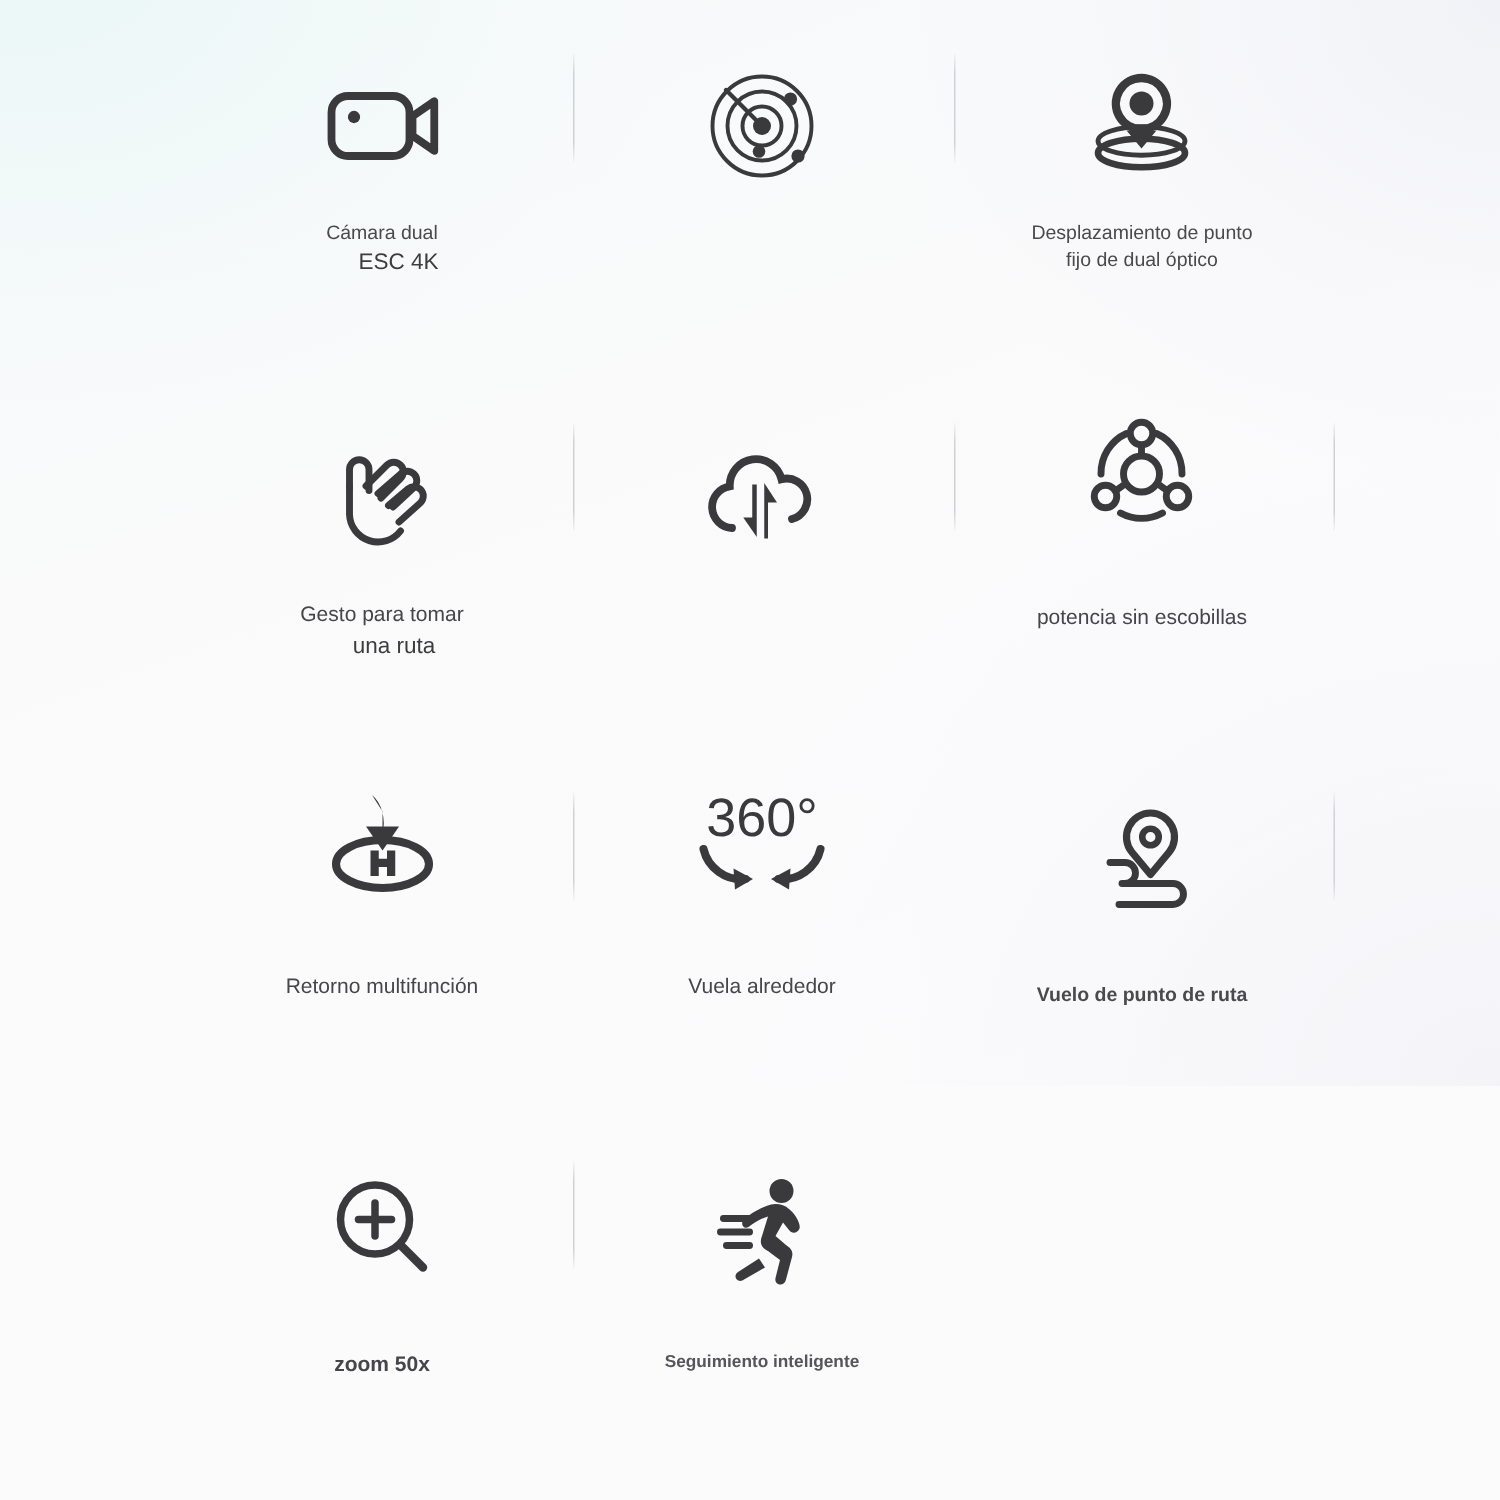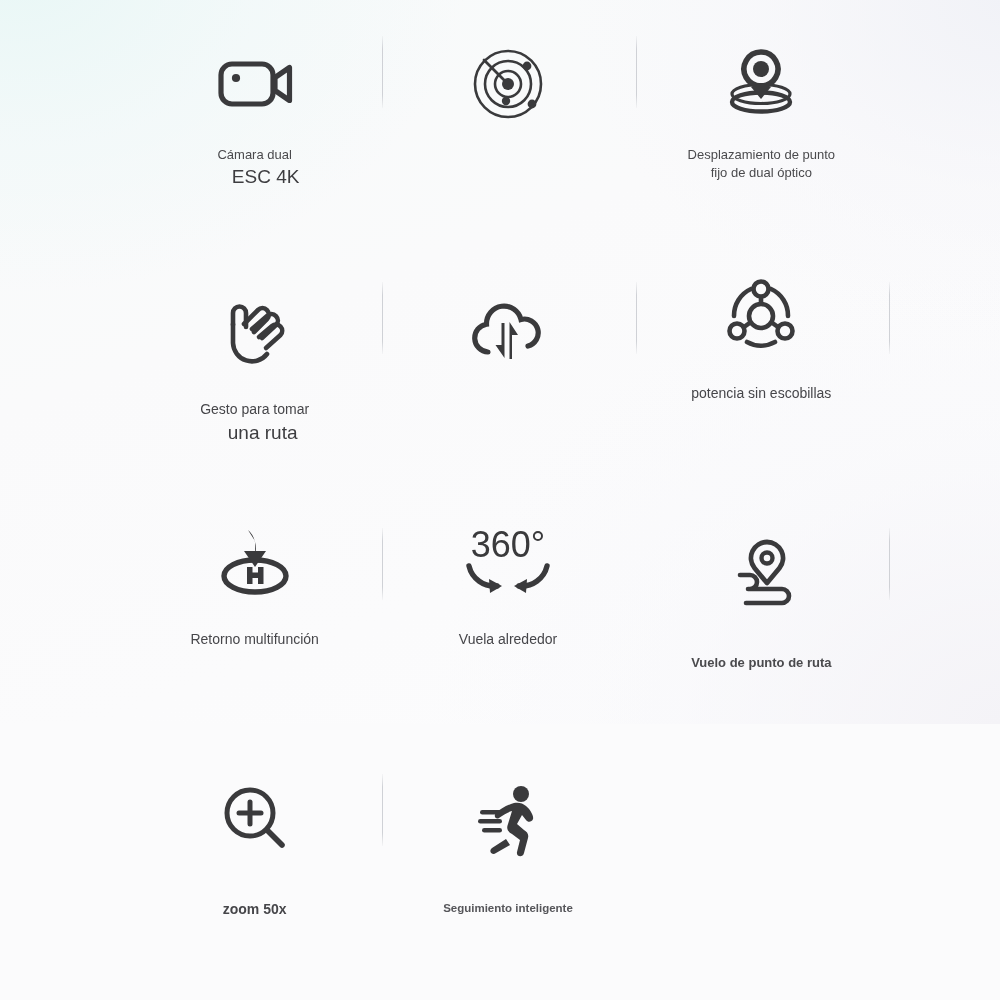--- a/index.html
+++ b/index.html
@@ -79,28 +79,28 @@
   }
 
   .line {
     display: block;
     white-space: nowrap;
   }
 
   
   .t-sm   { font-size: 13px;   color: #4a4a4d; }
   .t-md   { font-size: 14px;   color: #46464a; }
-  .t-lg   { font-size: 19px; color: #3d3d40; }
+  .t-lg   { font-size: 15px; color: #3d3d40; }
   .t-xs   { font-size: 11.5px; color: #56565a; }
 
   .shift-r { padding-left: 22px; }
   .shift-r2 { padding-left: 16px; }
 
   .row-4 .labels { margin-top: 34px; font-weight: bold; }
-  .row-3 .labels { margin-top: 22px; }
+  .row-3 .labels { margin-top: 40px; }
   .row-2 .labels { margin-top: 22px; }
 
   
   .r1 .icon-wrap { margin-top: 14px; }
   .r2 .icon-wrap { margin-top: 16px; }
   .r3 .icon-wrap { }
   .r4 .icon-wrap { margin-top: 12px; }
   .nudge-down-4 { margin-top: 4px; }
   .nudge-up-4 { margin-top: -4px; }
 </style>

